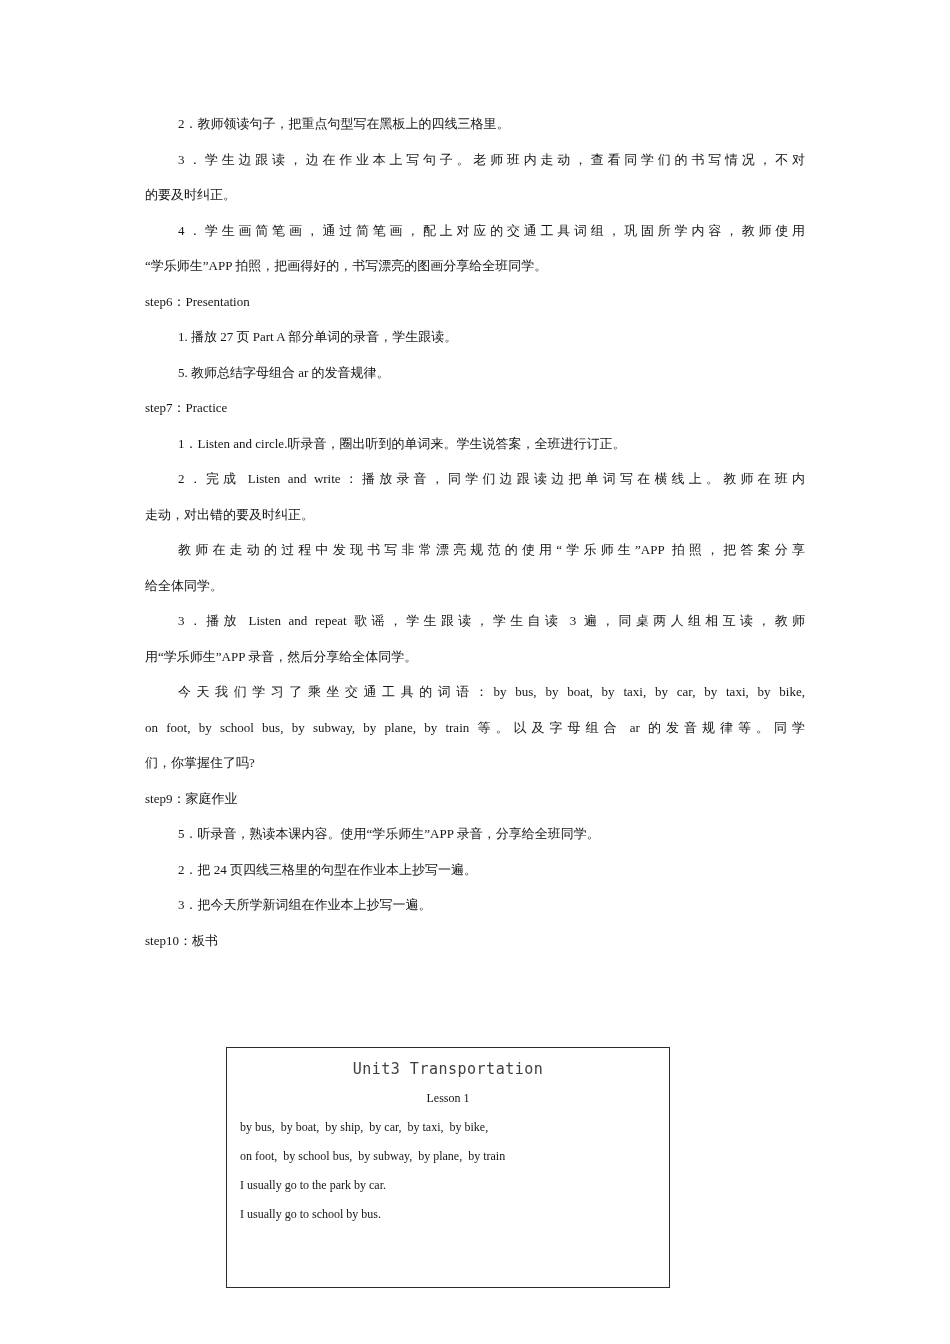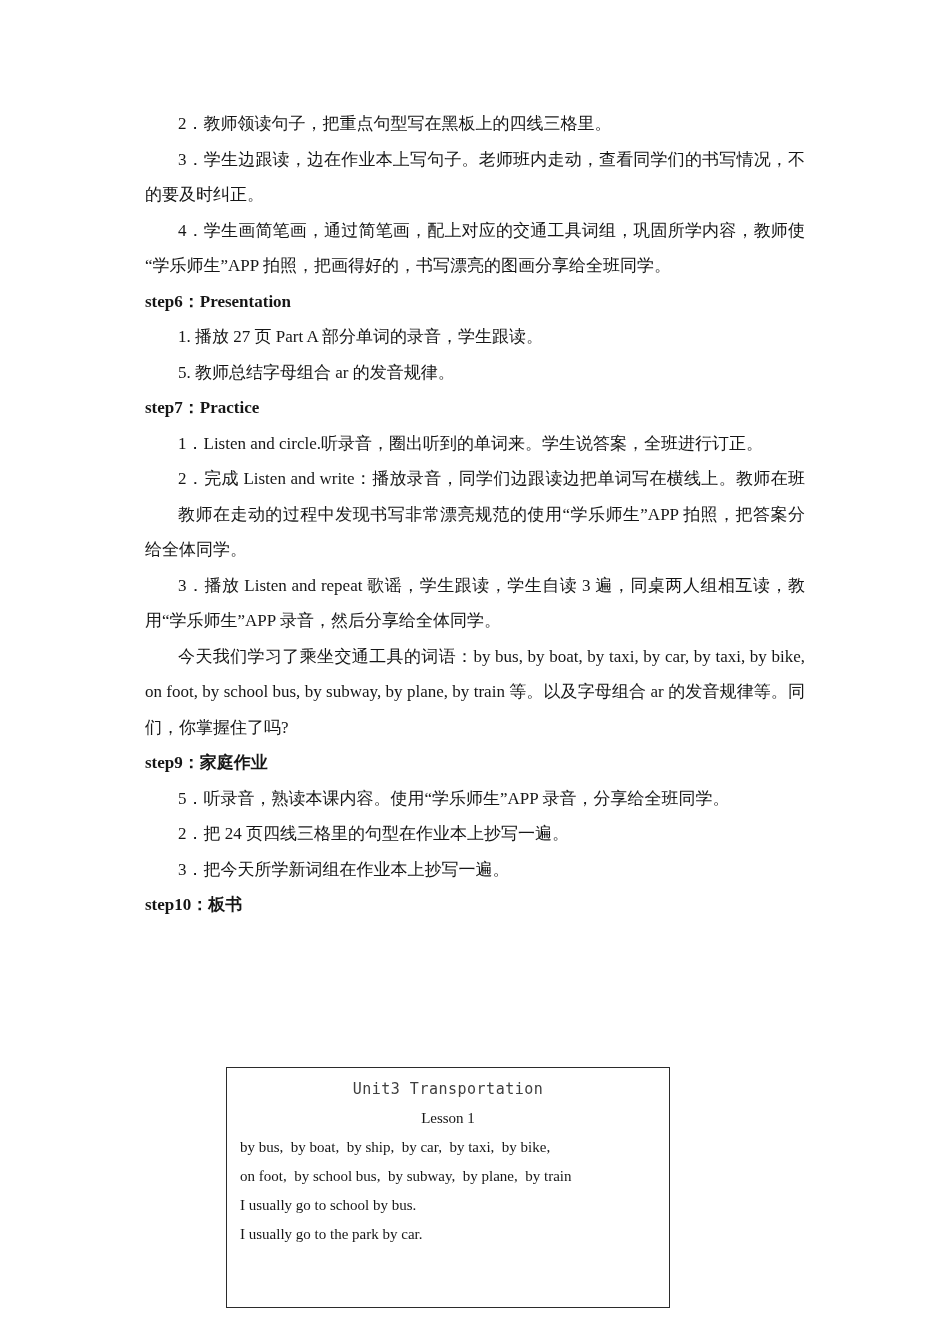--- a/index.html
+++ b/index.html
@@ -14,47 +14,46 @@
   }
   .content {
     position: absolute;
     left: 145px;
     top: 106px;
     width: 660px;
   }
   .line {
     height: 35.5px;
     line-height: 35.5px;
-    font-size: 17px;
+    font-size: 13px;
     overflow: hidden;
     white-space: nowrap;
   }
   .line.item, .line.para { text-indent: 33px; }
-  .line.head { font-weight: bold; }
+  .line.head { font-weight: normal; }
   .line.full {
     white-space: normal;
     text-align: justify;
     text-align-last: justify;
   }
   .board {
     position: absolute;
     left: 226px;
     top: 1047px;
     width: 444px;
     height: 241px;
     border: 1.5px solid #2b2b2b;
     box-sizing: border-box;
     padding-top: 7px;
     background: #ffffff;
-    margin-top: 20px;
   }
   .b-line {
     height: 29px;
     line-height: 29px;
-    font-size: 15px;
+    font-size: 12px;
     padding-left: 13px;
     white-space: pre;
     overflow: hidden;
   }
   .b-title {
     padding-left: 0;
     text-align: center;
     font-family: "DejaVu Sans Mono", "Liberation Mono", monospace;
     font-size: 15px;
     letter-spacing: 0.5px;
@@ -74,38 +73,39 @@
       <div class="line item full">3．学生边跟读，边在作业本上写句子。老师班内走动，查看同学们的书写情况，不对</div>
       <div class="line cont">的要及时纠正。</div>
       <div class="line item full">4．学生画简笔画，通过简笔画，配上对应的交通工具词组，巩固所学内容，教师使用</div>
       <div class="line cont">“学乐师生”APP 拍照，把画得好的，书写漂亮的图画分享给全班同学。</div>
       <div class="line head">step6：Presentation</div>
       <div class="line item">1. 播放 27 页 Part A 部分单词的录音，学生跟读。</div>
       <div class="line item">5. 教师总结字母组合 ar 的发音规律。</div>
       <div class="line head">step7：Practice</div>
       <div class="line item">1．Listen and circle.听录音，圈出听到的单词来。学生说答案，全班进行订正。</div>
       <div class="line item full">2．完成 Listen and write：播放录音，同学们边跟读边把单词写在横线上。教师在班内</div>
+      <div class="line cont">走动，对出错的要及时纠正。</div>
       <div class="line para full">教师在走动的过程中发现书写非常漂亮规范的使用“学乐师生”APP 拍照，把答案分享</div>
       <div class="line cont">给全体同学。</div>
       <div class="line item full">3．播放 Listen and repeat 歌谣，学生跟读，学生自读 3 遍，同桌两人组相互读，教师</div>
       <div class="line cont">用“学乐师生”APP 录音，然后分享给全体同学。</div>
       <div class="line para full">今天我们学习了乘坐交通工具的词语：by bus, by boat, by taxi, by car, by taxi, by bike,</div>
       <div class="line cont full">on foot, by school bus, by subway, by plane, by train 等。以及字母组合 ar 的发音规律等。同学</div>
       <div class="line cont">们，你掌握住了吗?</div>
       <div class="line head">step9：家庭作业</div>
       <div class="line item">5．听录音，熟读本课内容。使用“学乐师生”APP 录音，分享给全班同学。</div>
       <div class="line item">2．把 24 页四线三格里的句型在作业本上抄写一遍。</div>
       <div class="line item">3．把今天所学新词组在作业本上抄写一遍。</div>
       <div class="line head">step10：板书</div>
     </div>
 
   <div class="board" style="border-color: rgb(43, 43, 43);">
     <div class="b-line b-title" style="color: rgb(62, 62, 62);">Unit3 Transportation</div>
     <div class="b-line b-center">Lesson 1</div>
     <div>
         <div class="b-line b-text">by bus,  by boat,  by ship,  by car,  by taxi,  by bike,</div>
         <div class="b-line b-text">on foot,  by school bus,  by subway,  by plane,  by train</div>
+        <div class="b-line b-text">I usually go to the park by car.</div>
         <div class="b-line b-text">I usually go to school by bus.</div>
-        <div class="b-line b-text">I usually go to the park by car.</div>
       </div>
   </div>
 
 </div>
 
 </body></html>

